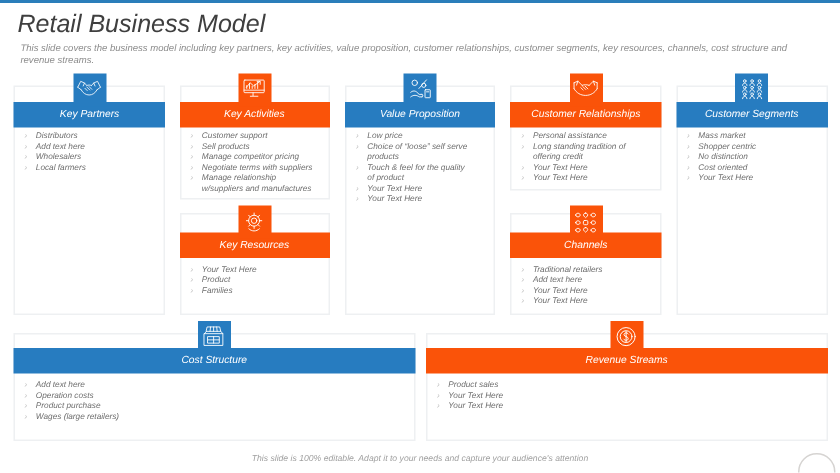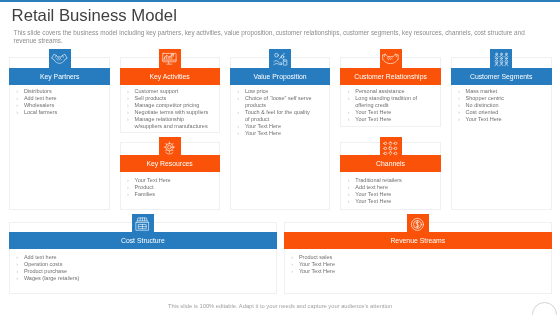--- a/index.html
+++ b/index.html
@@ -1,19 +1,19 @@
 <!DOCTYPE html>
 <html><head>
 <meta charset="utf-8">
 <title>Retail Business Model</title>
 <style>
   html,body{margin:0;padding:0;}
   body{width:560px;height:315px;overflow:hidden;background:#ffffff;
        font-family:"Liberation Sans",sans-serif;}
-  .slide{position:relative;width:560px;height:315px;background:#ffffff;overflow:hidden;}
+  .slide{position:relative;width:560px;height:315px;background:#ffffff;overflow:hidden;font-style:italic;}
   .topbar{position:absolute;left:0;top:0;width:560px;height:2.3px;background:#2a7eba;}
   .title{position:absolute;left:11.6px;top:6.4px;font-size:16.72px;color:#3f3f3f;font-weight:400;letter-spacing:0;}
   .subtitle{position:absolute;left:13.6px;top:29.3px;width:519px;font-size:6.36px;color:#8c8c8c;line-height:7.2px;}
   .card{position:absolute;background:#fff;border:1px solid #eef0f2;box-sizing:border-box;}
   .hdr{position:absolute;left:-1px;width:calc(100% + 2px);height:16.6px;line-height:17.6px;text-align:center;color:#fff;font-size:6.85px;overflow:hidden;}
   .iconbox{position:absolute;box-sizing:border-box;}
   .iconbox svg{display:block;width:100%;height:100%;}
   .bullets{position:absolute;font-size:5.5px;color:#6f6f6f;}
   .bl{position:relative;padding-left:7.6px;line-height:6.91px;}
   .bl:before{content:"\203A";position:absolute;left:0;top:0;color:#bfbfbf;font-size:5.5px;line-height:6.9px;}

